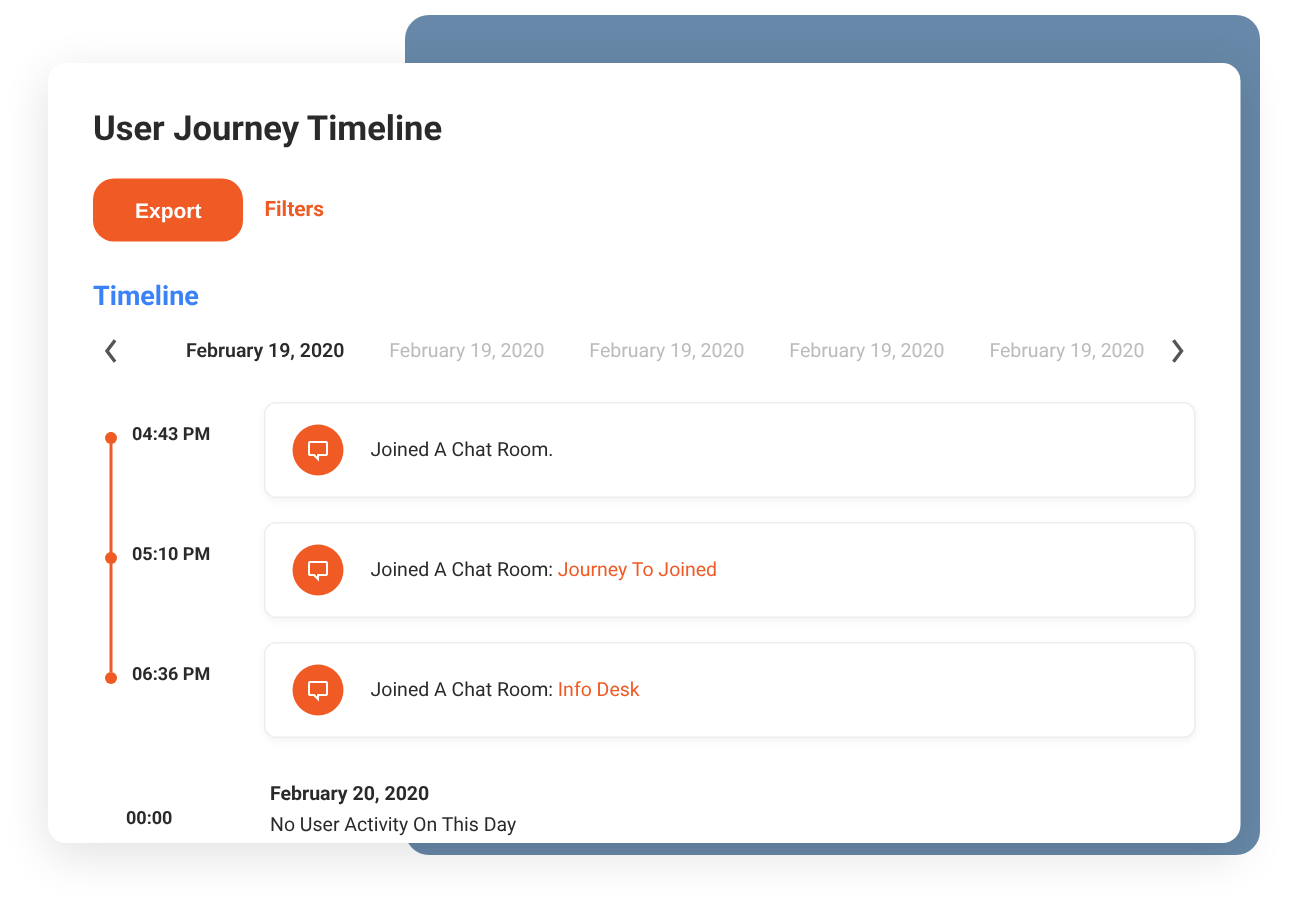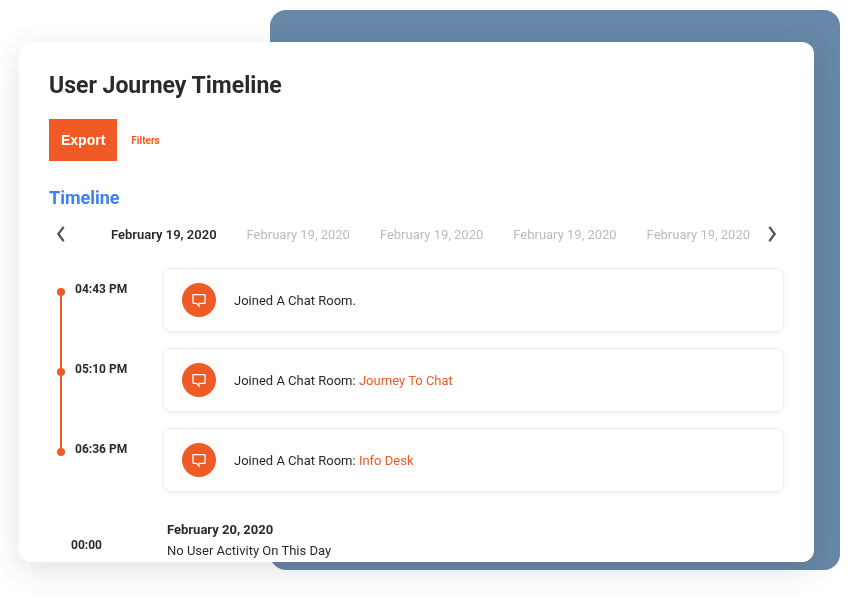--- a/index.html
+++ b/index.html
@@ -20,21 +20,21 @@
       top: 10px;
       left: 270px;
       width: 570px;
       height: 560px;
       background: #6788a8;
       border-radius: 16px;
     }
     .card {
       position: absolute;
       top: 42px;
-      left: 19px;
+      left: 32px;
       width: 795px;
       height: 520px;
       background: #fff;
       border-radius: 12px;
       box-shadow: 0 8px 32px rgba(0,0,0,0.12);
       padding: 30px 30px 20px 30px;
     }
     .page-title {
       font-size: 23px;
       font-weight: 700;
@@ -55,32 +55,32 @@
       padding: 0 14px;
       font-size: 14px;
       color: #888;
       background: #fff;
     }
     .search-input::placeholder {
       color: #aaa;
     }
     .export-btn {
       height: 42px;
-      padding: 0 12px;
+      padding: 0 28px;
       background: #f05a24;
       color: #fff;
       border: none;
-      border-radius: 0;
+      border-radius: 14px;
       font-size: 14px;
       font-weight: 700;
       cursor: pointer;
     }
     .filters-link {
       color: #f05a24;
-      font-size: 10px;
+      font-size: 14px;
       font-weight: 700;
       cursor: pointer;
     }
     .timeline-section-title {
       font-size: 18px;
       font-weight: 700;
       color: #3b82f6;
       margin-bottom: 14px;
     }
     .date-scroller {
@@ -294,21 +294,21 @@
         </div>
       </div>
 
       <div class="event-card">
         <div class="event-icon">
           <svg viewBox="0 0 24 24">
               <path d="M20 4H4a1 1 0 0 0-1 1v11a1 1 0 0 0 1 1h4l4 4v-4h8a1 1 0 0 0 1-1V5a1 1 0 0 0-1-1z"></path>
             </svg>
         </div>
         <div class="event-text">
-          <span>Joined A Chat Room: </span><span class="event-link">Journey To Chat</span>
+          <span>Joined A Chat Room: </span><span class="event-link">Journey To Joined</span>
         </div>
       </div>
 
       <div class="event-card">
         <div class="event-icon">
           <svg viewBox="0 0 24 24">
               <path d="M20 4H4a1 1 0 0 0-1 1v11a1 1 0 0 0 1 1h4l4 4v-4h8a1 1 0 0 0 1-1V5a1 1 0 0 0-1-1z"></path>
             </svg>
         </div>
         <div class="event-text">

